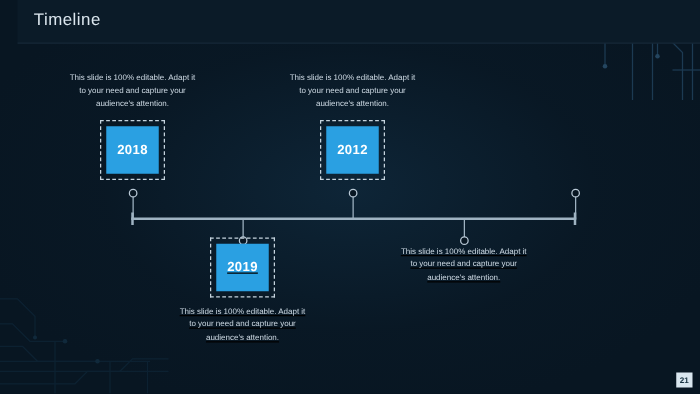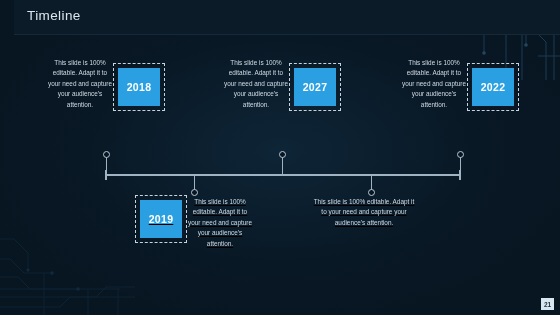--- a/index.html
+++ b/index.html
@@ -103,21 +103,21 @@
     box-sizing: border-box;
   }
   .node.up   { top: 151px; }
   .node.down { top: 189px; }
 
   
   .milestone {
     position: absolute;
     width: 118px;
     display: flex;
-    flex-direction: row;
+    flex-direction: column;
     align-items: center;
   }
   .milestone.above { top: 58px; }
   .milestone.below { top: 190px; text-decoration: underline; }
 
   .ms-text {
     font-size: 6.4px;
     line-height: 1.62;
     color: #cfdbe5;
     text-align: center;
@@ -243,30 +243,24 @@
   <div class="milestone below" style="left:135px">
     <div class="year-frame">
       <div class="year-box">2019</div>
     </div>
     <div class="ms-text">This slide is 100% editable. Adapt it to your need and capture your audience's attention.</div>
   </div>
 
   <div class="milestone above" style="left:223px">
     <div class="ms-text">This slide is 100% editable. Adapt it to your need and capture your audience's attention.</div>
     <div class="year-frame">
-      <div class="year-box">2027</div>
+      <div class="year-box">2012</div>
     </div>
   </div>
 
   <div class="milestone below" style="left:312px">
     <div class="ms-text">This slide is 100% editable. Adapt it to your need and capture your audience's attention.</div>
   </div>
 
-  <div class="milestone above" style="left:401px">
-    <div class="ms-text">This slide is 100% editable. Adapt it to your need and capture your audience's attention.</div>
-    <div class="year-frame">
-      <div class="year-box">2022</div>
-    </div>
-  </div>
 
   <div class="page-badge">21</div>
 
 </div>
 
 </body></html>

